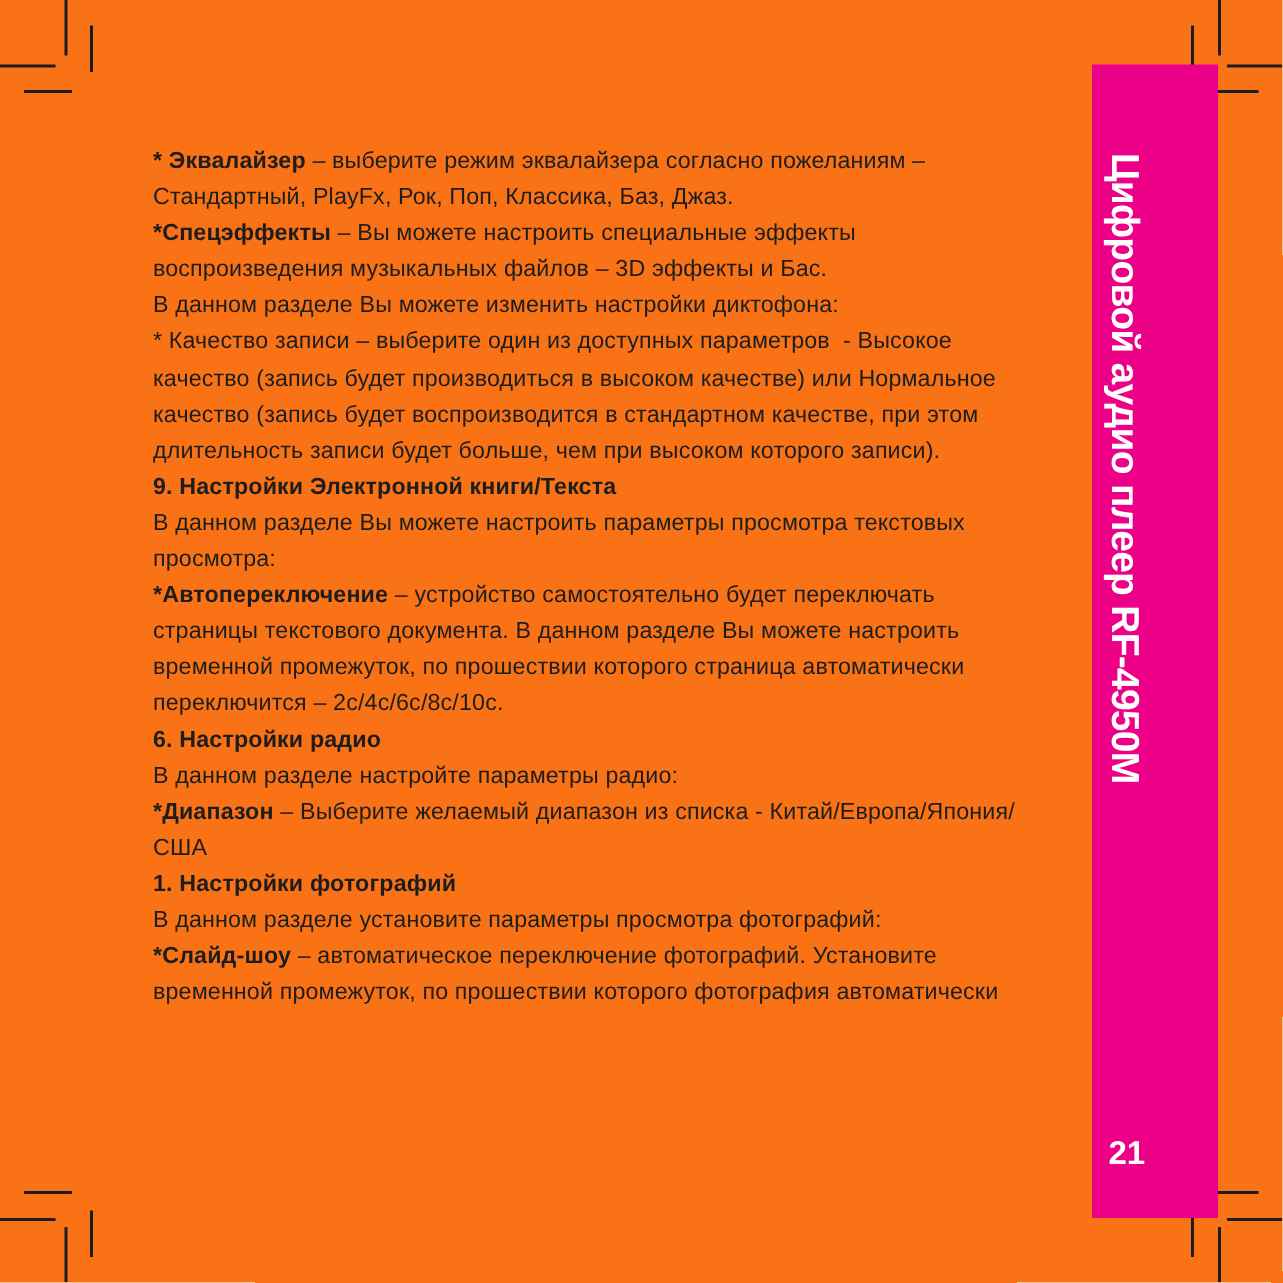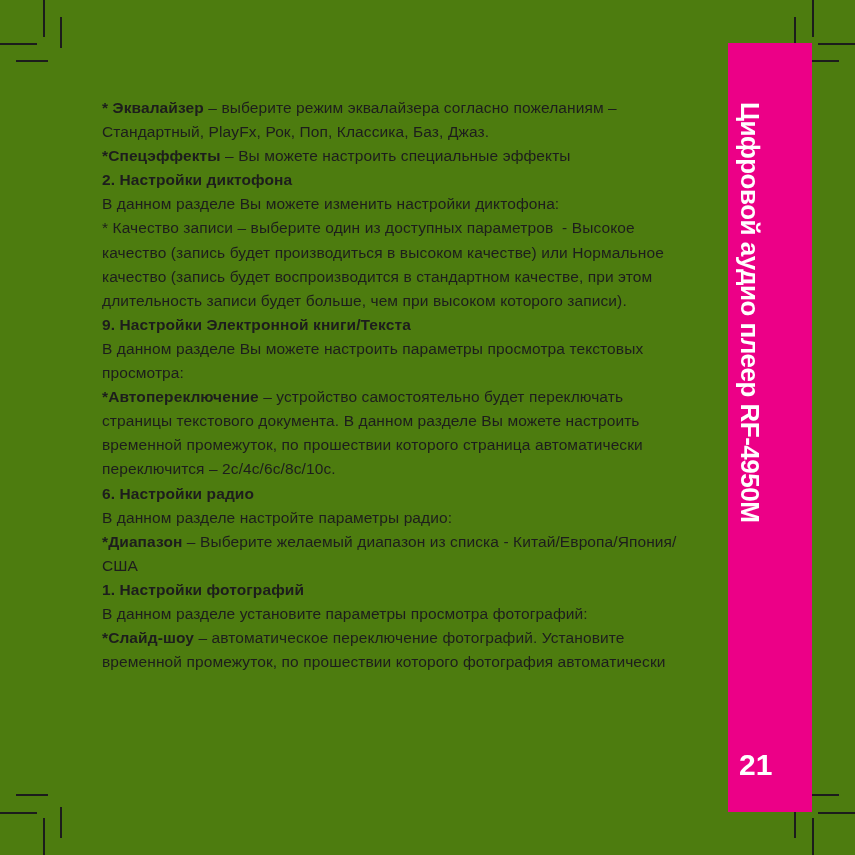--- a/index.html
+++ b/index.html
@@ -6,21 +6,21 @@
   html, body {
     margin: 0;
     padding: 0;
     background: #ffffff;
     font-family: "Liberation Sans", sans-serif;
   }
   .page {
     position: relative;
     width: 855px;
     height: 855px;
-    background: #4d7c0f;
+    background: #f97316;
     overflow: hidden;
   }
   
   .crop {
     position: absolute;
     background: #1c1c1c;
   }
   
   .textblock {
     position: absolute;
@@ -59,21 +59,21 @@
     line-height: 1;
     letter-spacing: -0.5px;
     white-space: nowrap;
   }
   .pagenum {
     position: absolute;
     left: 11px;
     bottom: 32px;
     color: #ffffff;
     font-weight: bold;
-    font-size: 30px;
+    font-size: 22px;
     line-height: 1;
   }
 </style>
 </head>
 <body>
 
 <div class="page">
 
   <div id="crop-marks">
       <div class="crop" style="left: 43px; top: 0px; width: 1.5px; height: 37px;"></div>
@@ -91,21 +91,21 @@
       <div class="crop" style="left: 812px; top: 818px; width: 1.5px; height: 37px;"></div>
       <div class="crop" style="left: 794px; top: 807px; width: 1.5px; height: 31px;"></div>
       <div class="crop" style="left: 818px; top: 812px; width: 37px; height: 1.5px;"></div>
       <div class="crop" style="left: 807px; top: 794px; width: 32px; height: 1.5px;"></div>
     </div>
 
   <div class="textblock" id="text-block">
       <div class="line"><span class="b">* Эквалайзер</span> – выберите режим эквалайзера согласно пожеланиям –</div>
       <div class="line">Стандартный, PlayFx, Рок, Поп, Классика, Баз, Джаз.</div>
       <div class="line"><span class="b">*Спецэффекты</span> – Вы можете настроить специальные эффекты</div>
-      <div class="line"><span class="b">2. Настройки диктофона</span></div>
+      <div class="line">воспроизведения музыкальных файлов – 3D эффекты и Бас.</div>
       <div class="line">В данном разделе Вы можете изменить настройки диктофона:</div>
       <div class="line">* Качество записи – выберите один из доступных параметров  - Высокое</div>
       <div class="line">качество (запись будет производиться в высоком качестве) или Нормальное</div>
       <div class="line">качество (запись будет воспроизводится в стандартном качестве, при этом</div>
       <div class="line">длительность записи будет больше, чем при высоком которого записи).</div>
       <div class="line"><span class="b">9. Настройки Электронной книги/Текста</span></div>
       <div class="line">В данном разделе Вы можете настроить параметры просмотра текстовых</div>
       <div class="line">просмотра:</div>
       <div class="line"><span class="b">*Автопереключение</span> – устройство самостоятельно будет переключать</div>
       <div class="line">страницы текстового документа. В данном разделе Вы можете настроить</div>

